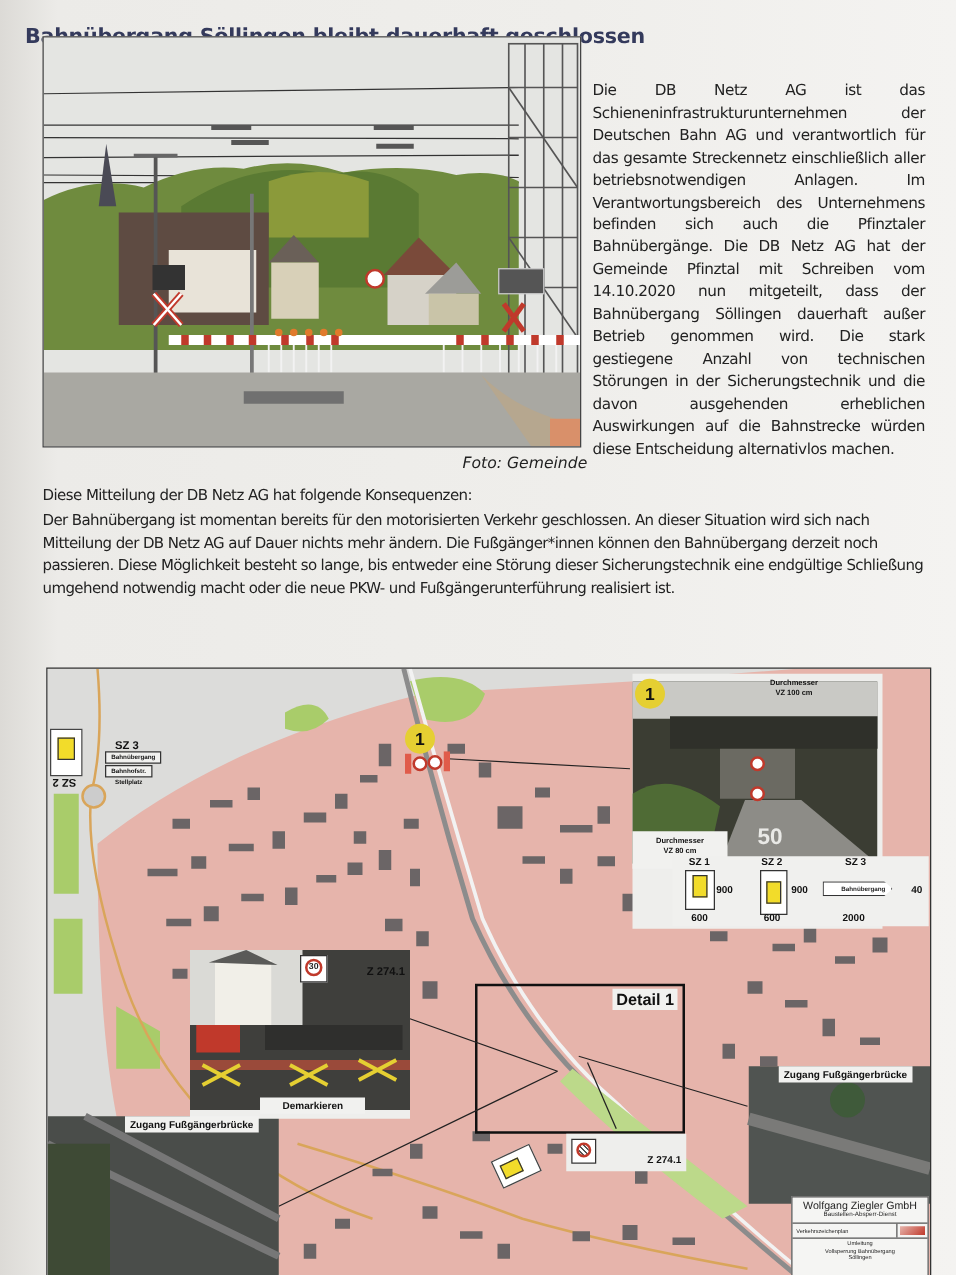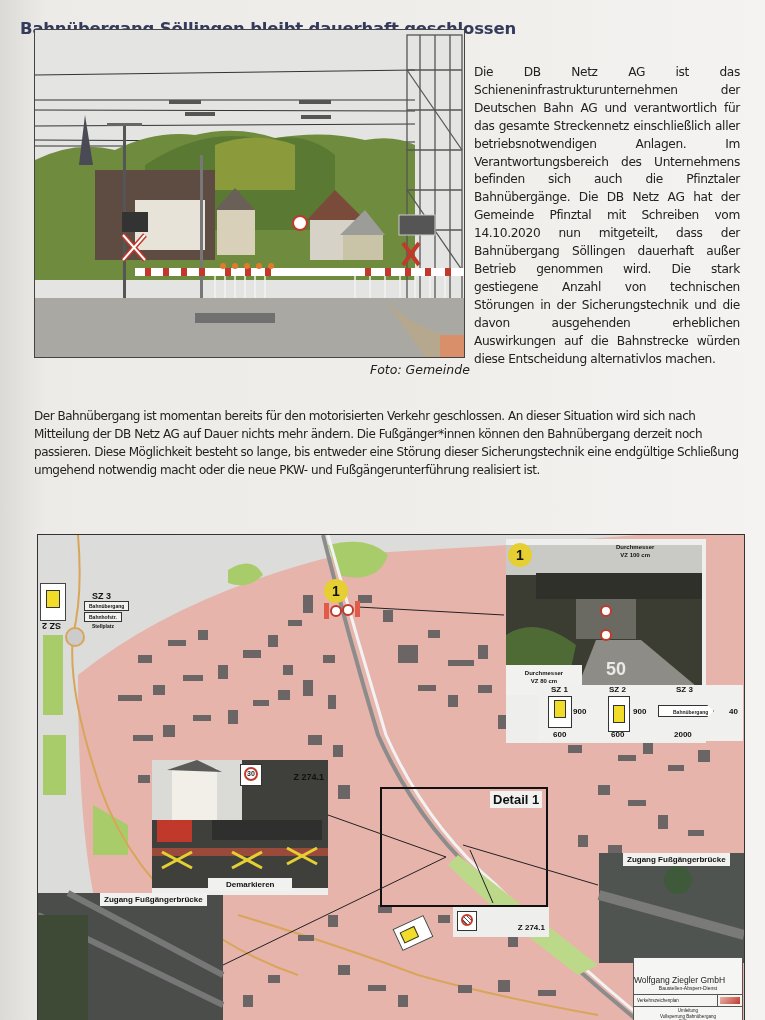--- a/index.html
+++ b/index.html
@@ -134,20 +134,21 @@
       <rect x="0" y="268" width="429" height="59" fill="#a9a8a2"></rect>
       <rect x="160" y="283" width="80" height="10" fill="#707070"></rect>
       <path d="M350 270 Q380 300 429 310 L429 327 L390 327 Z" fill="#b6a78f"></path>
       <rect x="405" y="305" width="24" height="22" fill="#d9906a"></rect>
     </svg>
   </div>
   <div class="caption">Foto: Gemeinde</div>
 
   <div class="sidecol">Die DB Netz AG ist das Schieneninfrastrukturunternehmen der Deutschen Bahn AG und verantwortlich für das gesamte Streckennetz einschließlich aller betriebsnotwendigen Anlagen. Im Verantwortungsbereich des Unternehmens befinden sich auch die Pfinztaler Bahnübergänge. Die DB Netz AG hat der Gemeinde Pfinztal mit Schreiben vom 14.10.2020 nun mitgeteilt, dass der Bahnübergang Söllingen dauerhaft außer Betrieb genommen wird. Die stark gestiegene Anzahl von technischen Störungen in der Sicherungstechnik und die davon ausgehenden erheblichen Auswirkungen auf die Bahnstrecke würden diese Entscheidung alternativlos machen.</div>
 
+  <div class="body-lead">Diese Mitteilung der DB Netz AG hat folgende Konsequenzen:</div>
   <div class="body-para">Der Bahnübergang ist momentan bereits für den motorisierten Verkehr geschlossen. An dieser Situation wird sich nach Mitteilung der DB Netz AG auf Dauer nichts mehr ändern. Die Fußgänger*innen können den Bahnübergang derzeit noch passieren. Diese Möglichkeit besteht so lange, bis entweder eine Störung dieser Sicherungstechnik eine endgültige Schließung umgehend notwendig macht oder die neue PKW- und Fußgängerunterführung realisiert ist.</div>
 
   <div class="map">
     <svg width="706" height="486" viewBox="0 0 706 486" style="position:absolute;left:0;top:0">
       <rect width="706" height="486" fill="#dcdcda"></rect>
 
       <path d="M40 140 Q140 60 300 20 L470 10 L600 0 L706 0 L706 486 L190 486 Q90 460 60 380 Q40 300 40 140 Z" fill="#e6b4ab"></path>
 
       <path d="M290 10 Q330 0 350 20 Q340 50 300 40 Z" fill="#a9cc6a"></path>
       <path d="M190 35 Q215 20 225 40 Q210 55 190 48 Z" fill="#a9cc6a"></path>
@@ -344,21 +345,21 @@
     </div>
 
     <div style="position:absolute;left:358px;top:386px;width:32px;height:22px;background:#fff;border:1px solid #444;transform:rotate(-25deg);">
       <div style="margin:5px 4px;width:14px;height:10px;background:#f2dc2a;border:1px solid #333;"></div>
     </div>
 
     <div class="label-box" style="left:62px;top:358px;font-size:8px;padding:2px 4px;">Zugang Fußgängerbrücke</div>
     <div class="label-box" style="left:585px;top:318px;font-size:8px;padding:2px 4px;">Zugang Fußgängerbrücke</div>
 
     <div style="position:absolute;left:595px;top:422px;width:108px;height:64px;background:#f5f5f3;border:1px solid #555;font-family:'Liberation Sans',sans-serif;">
-      <div style="font-size:8.5px;text-align:left;margin-top:17px;">Wolfgang Ziegler GmbH</div>
+      <div style="font-size:8.5px;text-align:center;margin-top:1px;">Wolfgang Ziegler GmbH</div>
       <div style="font-size:5px;text-align:center;">Baustellen-Absperr-Dienst</div>
       <div style="border-top:1px solid #555;margin-top:3px;display:flex;">
         <div style="font-size:4.5px;padding:3px;flex:1;border-right:1px solid #555;">Verkehrszeichenplan</div>
         <div style="width:20px;background:linear-gradient(135deg,#e6b4ab,#c0392b);margin:2px;"></div>
       </div>
       <div style="border-top:1px solid #555;font-size:4.5px;text-align:center;padding-top:1px;line-height:5.5px;">
         <div>Umleitung</div>
         <div>Vollsperrung Bahnübergang</div>
         <div>Söllingen</div>
       </div>

